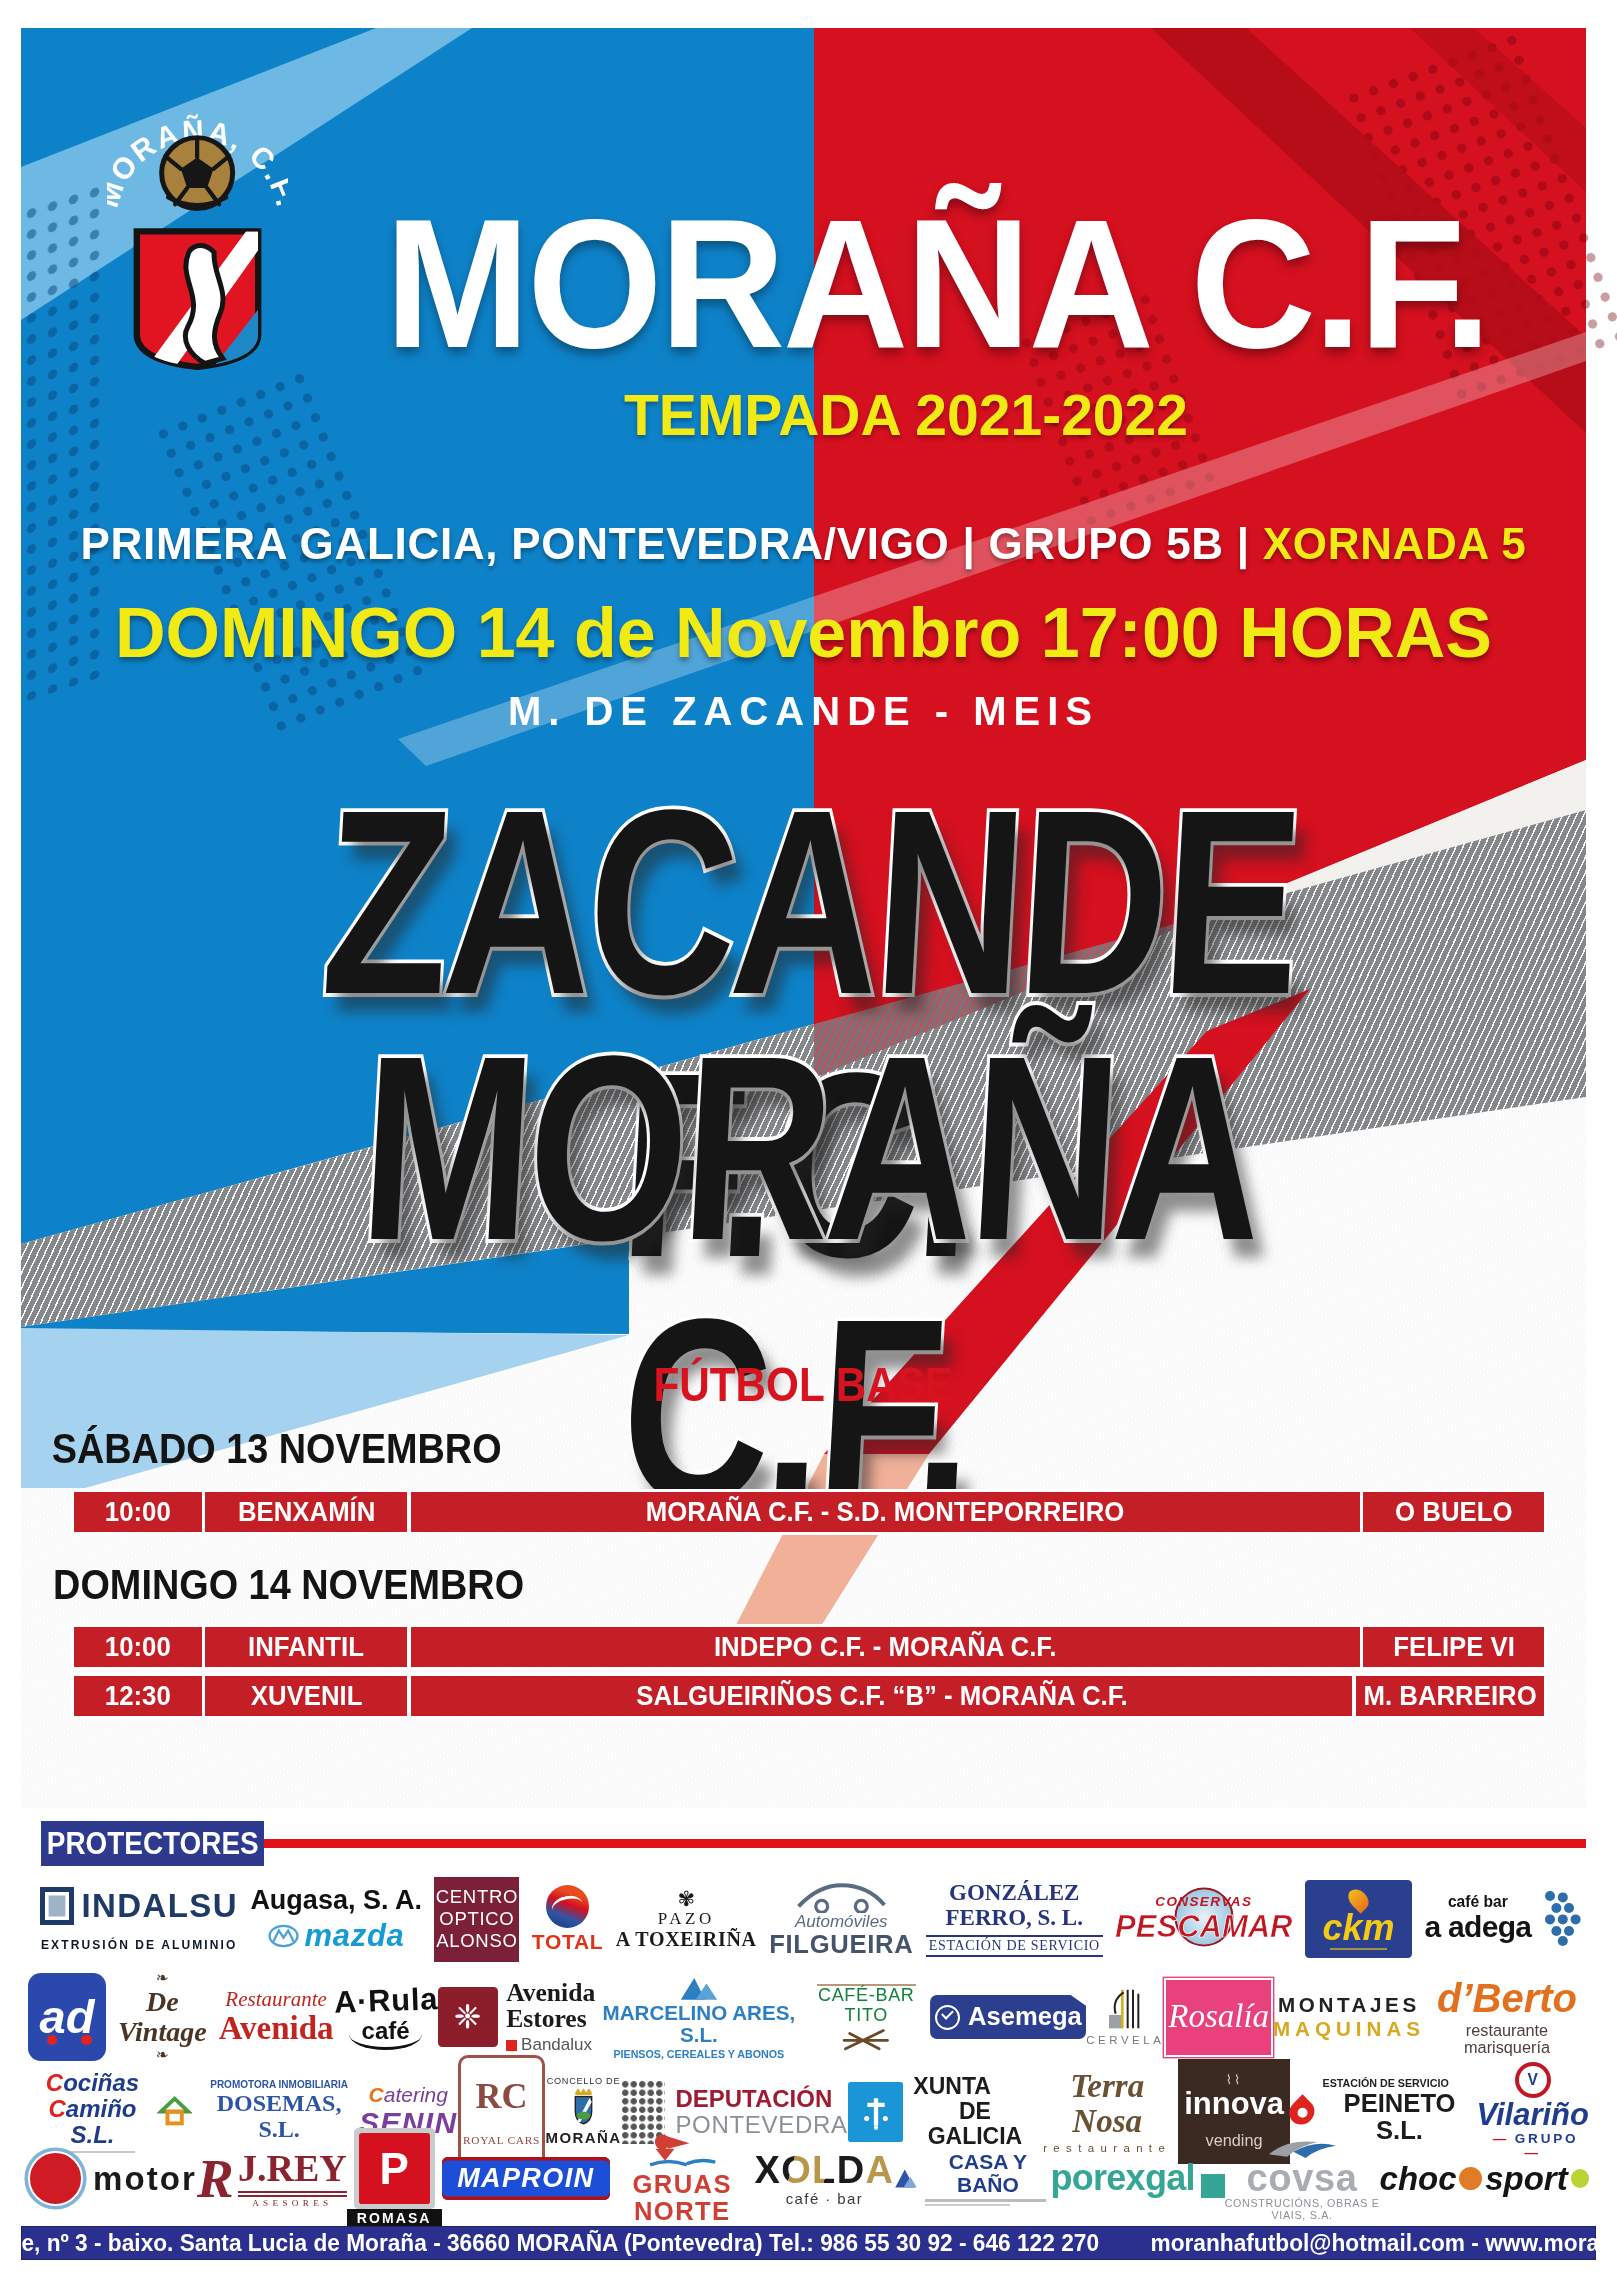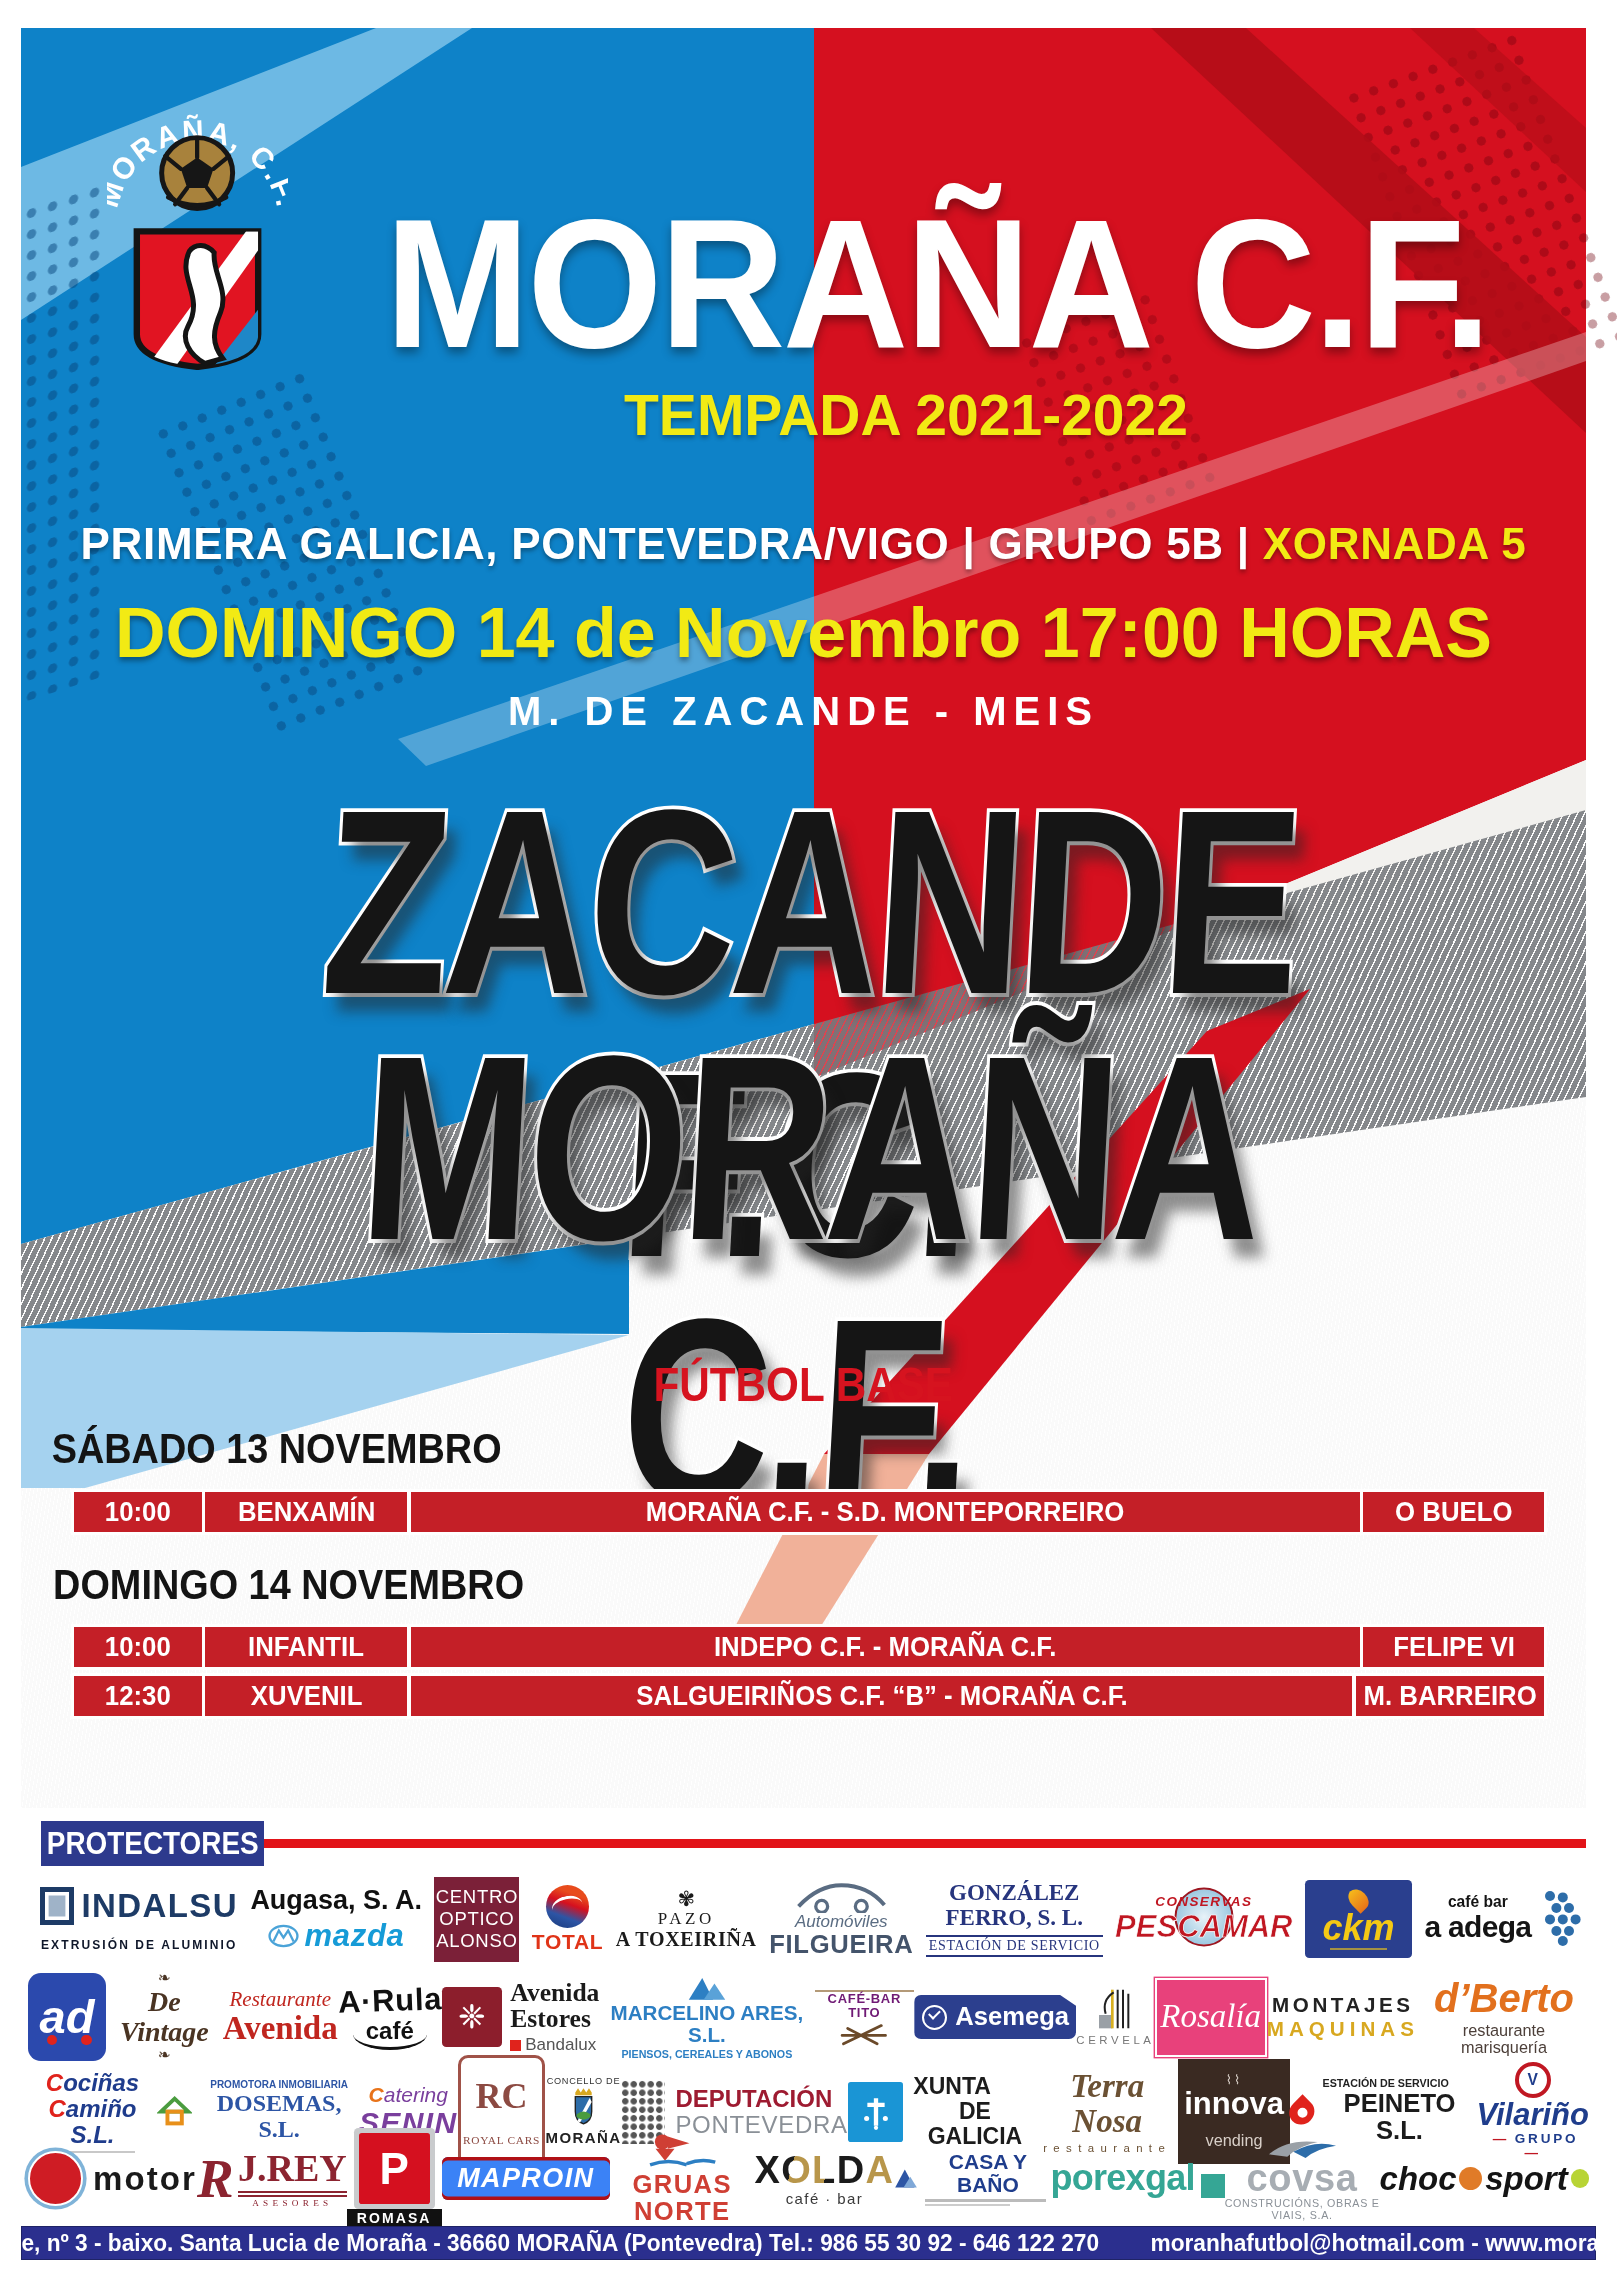--- a/index.html
+++ b/index.html
@@ -144,21 +144,21 @@
   .celtic{flex-direction:row;gap:8.5px;}
   .celtic .tile{width:60px;height:60px;background:#8c1e2c;border-radius:4.3px;color:#fff;font-size:33px;display:flex;align-items:center;justify-content:center;}
   .celtic .nm{font-family:"Liberation Serif",serif;font-size:25.6px;font-weight:bold;color:#1a1a1a;line-height:1.05;text-align:left;}
   .celtic .bnd{display:flex;align-items:center;gap:4.3px;font-size:17px;color:#555;margin-top:2.8px;}
   .celtic .sq{width:10.7px;height:10.7px;background:#e0231c;display:inline-block;}
 
   .marcelino svg{margin-bottom:1.4px;}
   .marcelino .nm{font-size:20.6px;font-weight:bold;color:#2d7fc3;}
   .marcelino .sub{font-size:10.7px;font-weight:bold;color:#2d7fc3;margin-top:2.1px;}
 
-  .tito .nm{font-size:13px;font-weight:bold;color:#701a75;letter-spacing:0.7px;}
+  .tito .nm{font-size:18px;font-weight:normal;color:#15803d;letter-spacing:0.7px;}
 
   .asemega{width:178px;height:44px;background:#2c3f8e;border-radius:7px;flex-direction:row;gap:8.5px;
            clip-path:polygon(0 0,90% 0,100% 25%,100% 100%,0 100%);}
   .asemega .chk{width:21px;height:21px;border:2.8px solid #fff;border-radius:50%;position:relative;}
   .asemega .chk::after{content:"";position:absolute;left:5px;top:3.6px;width:8.5px;height:5px;border-left:2.8px solid #fff;border-bottom:2.8px solid #fff;transform:rotate(-45deg);}
   .asemega .nm{font-size:25.6px;font-weight:bold;color:#fff;}
 
   .cervela .nm{font-size:11.4px;letter-spacing:3.6px;color:#777;margin-top:2.8px;}
 
   .rosalia{width:119px;height:75px;background:#e8417b;border:2.8px double #fff;box-shadow:0 0 0 1.4px #e8417b;justify-content:center;}
@@ -231,21 +231,21 @@
   .jrey .r{font-size:55px;font-weight:bold;font-style:italic;}
   .jrey .txt{display:flex;flex-direction:column;align-items:center;}
   .jrey .nm{font-size:38px;font-weight:bold;}
   .jrey .sub{font-size:9.2px;letter-spacing:4.3px;border-top:6.4px double #8c2430;padding-top:2.1px;margin-top:1.4px;width:100%;text-align:center;}
 
   .romasa .outer{background:#c9cbcd;padding:5px;border-radius:4.3px;display:flex;flex-direction:column;align-items:center;}
   .romasa .p{width:71px;height:71px;background:#d5101f;border-radius:2.8px;display:flex;align-items:center;justify-content:center;
              font-size:44px;font-weight:bold;color:#fff;}
   .romasa .band{margin-top:0;background:#111;color:#fff;font-size:14px;font-weight:bold;letter-spacing:2.1px;padding:2.1px 10px;}
 
-  .maproin{background:#3b82f6;border-radius:5.7px;padding:7px 15.6px;
+  .maproin{background:#1d4ed8;border-radius:5.7px;padding:7px 15.6px;
            box-shadow:inset 0 3.6px 0 #b01016, inset 0 -3.6px 0 #b01016;}
   .maproin .nm{font-size:27px;font-weight:bold;font-style:italic;color:#fff;letter-spacing:1.4px;}
 
   .gruas .nm{font-size:25.6px;font-weight:bold;color:#cf3f34;letter-spacing:1.4px;margin-top:1.4px;}
 
   .xolda .nm{font-size:38px;font-weight:bold;letter-spacing:1.4px;
              background:linear-gradient(105deg,#1b1b1b 0 28%,#b8964a 28% 52%,#1b1b1b 52% 76%,#b8964a 76%);
              -webkit-background-clip:text;background-clip:text;color:transparent;}
   .xolda .sub{font-size:15px;color:#3a3a3a;letter-spacing:1.4px;}
 

